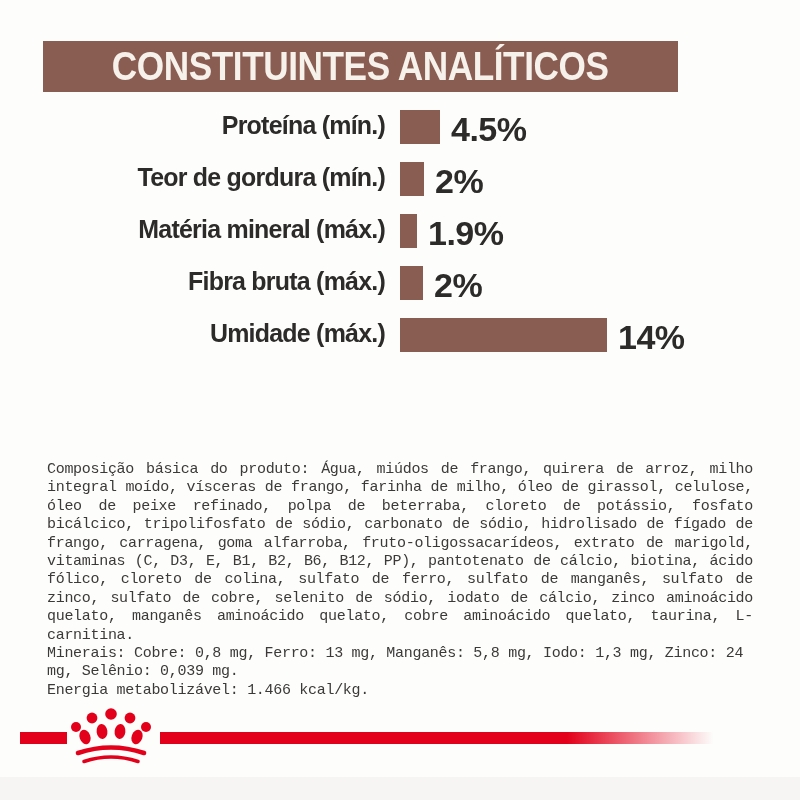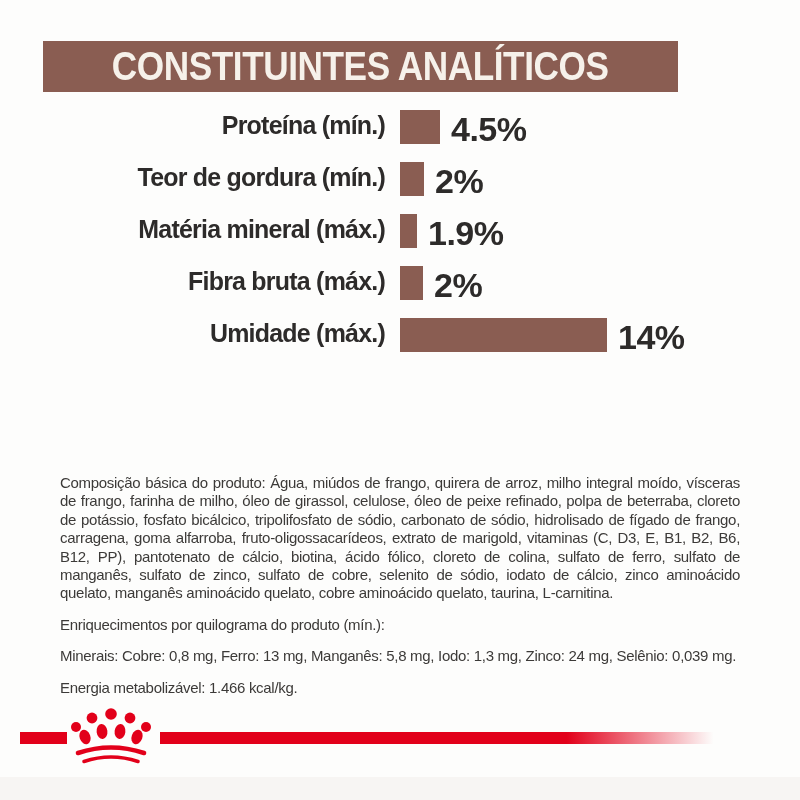--- a/index.html
+++ b/index.html
@@ -62,21 +62,21 @@
     white-space:nowrap;
   }
 
   
   .ing-text{
     position:absolute;top:461px;left:47px;width:706px;
     font-size:15px;line-height:18.4px;
     letter-spacing:-0.3px;
     color:#3c3a38;
   }
-  .ing-text p{margin:13px;}
+  .ing-text p{margin:0;font-family:Liberation Mono, monospace;}
   .justify{text-align:justify;}
 
   
   .stripe-left{
     position:absolute;top:732px;left:20px;width:47px;height:12px;
     background:#e2001a;
   }
   .stripe-right{
     position:absolute;top:732px;left:160px;width:565px;height:12px;
     background:linear-gradient(to right,#e2001a 0%,#e2001a 72%,rgba(226,0,26,0) 98%);
@@ -127,21 +127,20 @@
       <div class="chart-label">Umidade (máx.)</div>
       <div class="chart-bar" style="width: 207px; background: rgb(138, 93, 82);"></div>
       <div class="chart-value">14%</div>
     </div>
 
   </div>
 
 
   <div class="ing-text">
     <p class="justify">Composição básica do produto: Água, miúdos de frango, quirera de arroz, milho integral moído, vísceras de frango, farinha de milho, óleo de girassol, celulose, óleo de peixe refinado, polpa de beterraba, cloreto de potássio, fosfato bicálcico, tripolifosfato de sódio, carbonato de sódio, hidrolisado de fígado de frango, carragena, goma alfarroba, fruto-oligossacarídeos, extrato de marigold, vitaminas (C, D3, E, B1, B2, B6, B12, PP), pantotenato de cálcio, biotina, ácido fólico, cloreto de colina, sulfato de ferro, sulfato de manganês, sulfato de zinco, sulfato de cobre, selenito de sódio, iodato de cálcio, zinco aminoácido quelato, manganês aminoácido quelato, cobre aminoácido quelato, taurina, L-carnitina.</p>
-    <p>Enriquecimentos por quilograma do produto (mín.):</p>
     <p>Minerais: Cobre: 0,8 mg, Ferro: 13 mg, Manganês: 5,8 mg, Iodo: 1,3 mg, Zinco: 24 mg, Selênio: 0,039 mg.</p>
     <p>Energia metabolizável: 1.466 kcal/kg.</p>
   </div>
 
   <div class="stripe-left"></div>
   <div class="stripe-right"></div>
 
   <svg class="crown" viewBox="0 0 80 58" xmlns="http://www.w3.org/2000/svg">
     <g fill="#e2001a">
       <circle cx="5" cy="19" r="5"></circle>

